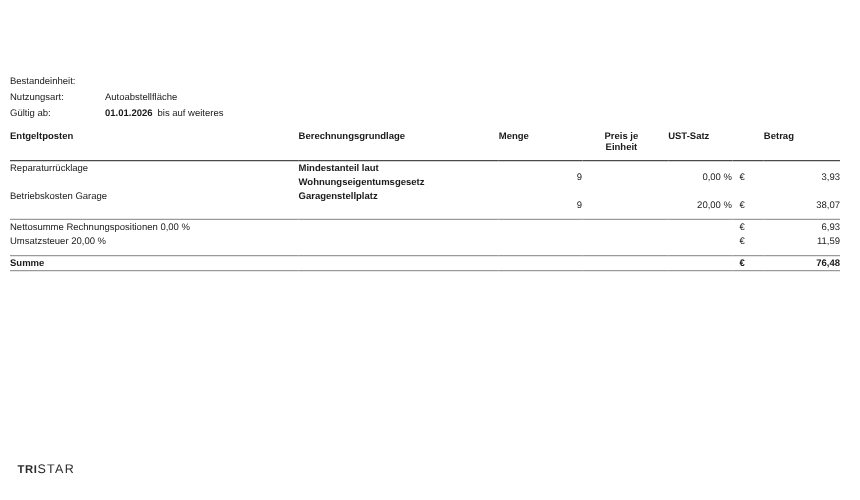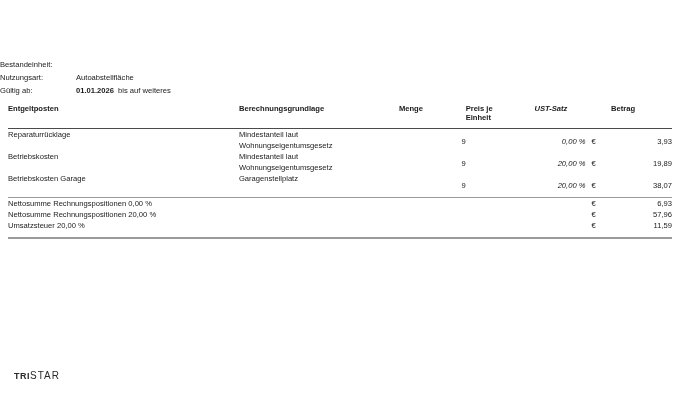--- a/index.html
+++ b/index.html
@@ -17,21 +17,21 @@
   }
   .page {
     position: relative;
     width: 688px;
     height: 400px;
     box-sizing: border-box;
     padding: 0 8px;
   }
   .meta {
     position: absolute;
-    left: 0;
+    left: 8px;
     top: 58px;
     width: 660px;
   }
   .meta-row {
     display: flex;
     line-height: 13px;
     font-size: 7.6px;
     white-space: nowrap;
   }
   .meta-label {
@@ -75,24 +75,24 @@
   .rule-thin td {
     border-top: 1px solid #9a9a9a;
   }
   .spacer-sm td {
     height: 6px;
     font-size: 0;
     line-height: 0;
   }
 
   .c-pos { width: 236px; text-align: left; }
-  .c-basis { width: 162px; text-align: left; }
+  .c-basis { width: 162px; text-align: left; font-weight: bold; }
   .c-menge { width: 68px; text-align: right; }
   .c-preis { width: 64px; text-align: right; padding-right: 6px !important; }
-  .c-ust { width: 52px; text-align: right; font-style: italic; }
+  .c-ust { width: 52px; text-align: right; }
   .c-cur { width: 20px; text-align: left; padding-left: 6px !important; }
   .c-betrag { width: 62px; text-align: right; }
 
   .item-row td {
     padding: 7px 0 2px 0;
     line-height: 11px;
     margin-left: 46px;
   }
   .item-row td.c-menge,
   .item-row td.c-ust,
@@ -104,21 +104,21 @@
   .sum-row td {
     padding: 7px 0 3px 0;
     line-height: 11px;
   }
   .total-row td {
     padding: 6px 0 3px 0;
     font-weight: bold;
     line-height: 11px;
   }
   .two-line { display: block; }
-  .hdr-sub { display: block; }
+  .hdr-sub { display: block; text-align: center; }
 
   .logo {
     position: absolute;
     left: 14px;
     top: 370px;
     font-size: 9px;
     letter-spacing: 0.5px;
     color: #2a2a2a;
   }
   .logo .tri { font-weight: bold; }
@@ -171,32 +171,20 @@
           <span class="two-line">Wohnungseigentumsgesetz</span>
         </td>
         <td class="c-menge">9</td>
         <td class="c-preis"></td>
         <td class="c-ust">0,00 %</td>
         <td class="c-cur">€</td>
         <td class="c-betrag">3,93</td>
       </tr>
 
 
-      <tr class="item-row">
-        <td class="c-pos">Betriebskosten</td>
-        <td class="c-basis">
-          <span class="two-line">Mindestanteil laut</span>
-          <span class="two-line">Wohnungseigentumsgesetz</span>
-        </td>
-        <td class="c-menge">9</td>
-        <td class="c-preis"></td>
-        <td class="c-ust">20,00 %</td>
-        <td class="c-cur">€</td>
-        <td class="c-betrag">19,89</td>
-      </tr>
 
       <tr class="item-row">
         <td class="c-pos">Betriebskosten Garage</td>
         <td class="c-basis">
           <span class="two-line">Garagenstellplatz</span>
           <span class="two-line"></span>
         </td>
         <td class="c-menge">9</td>
         <td class="c-preis"></td>
         <td class="c-ust">20,00 %</td>
@@ -213,43 +201,43 @@
 
       <tr class="sum-row">
         <td class="c-pos" colspan="2">Nettosumme Rechnungspositionen 0,00 %</td>
         <td class="c-menge"></td>
         <td class="c-preis"></td>
         <td class="c-ust"></td>
         <td class="c-cur">€</td>
         <td class="c-betrag">6,93</td>
       </tr>
       <tr class="sum-row">
-        <td class="c-pos" colspan="2">Nettosumme Rechnungspositionen 20,00 %</td>
-        <td class="c-menge"></td>
-        <td class="c-preis"></td>
-        <td class="c-ust"></td>
-        <td class="c-cur">€</td>
-        <td class="c-betrag">57,96</td>
-      </tr>
-      <tr class="sum-row">
         <td class="c-pos" colspan="2">Umsatzsteuer 20,00 %</td>
         <td class="c-menge"></td>
         <td class="c-preis"></td>
         <td class="c-ust"></td>
         <td class="c-cur">€</td>
         <td class="c-betrag">11,59</td>
       </tr>
 
       <tr class="spacer-sm">
         <td colspan="7"></td>
       </tr>
       <tr class="rule-row rule-thin">
         <td colspan="7"></td>
       </tr>
 
+      <tr class="total-row">
+        <td class="c-pos" colspan="2">Summe</td>
+        <td class="c-menge"></td>
+        <td class="c-preis"></td>
+        <td class="c-ust"></td>
+        <td class="c-cur">€</td>
+        <td class="c-betrag">76,48</td>
+      </tr>
 
       <tr class="rule-row rule-thin">
         <td colspan="7"></td>
       </tr>
     </tbody>
   </table>
 
   <div class="logo">
     <span class="tri">TRI</span><span class="star">STAR</span>
   </div>

